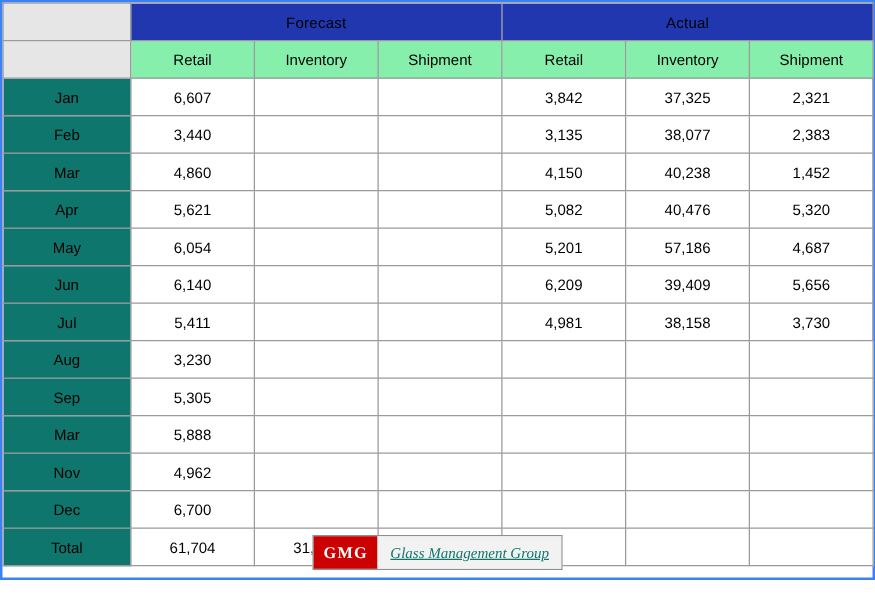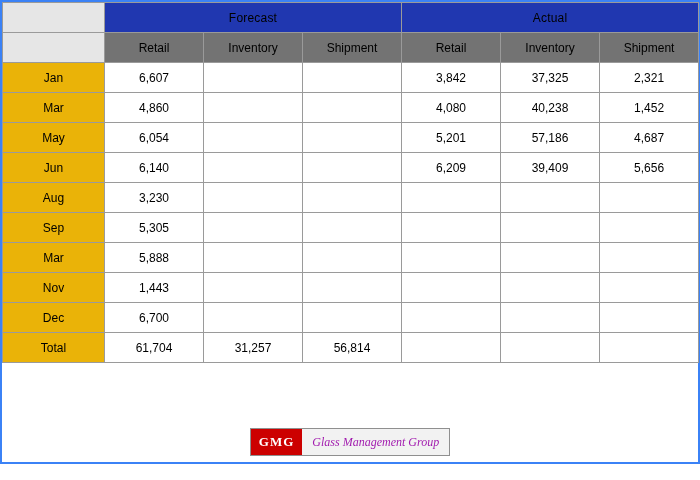--- a/index.html
+++ b/index.html
@@ -46,33 +46,33 @@
     height: 36px;
     letter-spacing: 0.2px;
     border-top: none;
   }
   .band-corner {
     background: #e6e6e6;
     border-top: none;
   }
   
   .colhead {
-    background: #737373;
+    background: #86efac;
     font-weight: bold;
     font-size: 12px;
     height: 27px;
   }
   .colhead-blank {
     background: #e6e6e6;
   }
   
   .month {
     font-size: 12.5px;
     color: #000000;
-    background: #eab308;
+    background: #0f766e;
   }
   .fc {
     color: #cc0000;
     font-size: 12.5px;
   }
   .ac {
     color: #000000;
     font-size: 12.5px;
   }
   .total-row td {
@@ -119,22 +119,23 @@
     padding: 0 8px;
     font-family: "Liberation Serif", serif;
   }
   .logo-text {
     display: flex;
     align-items: center;
     padding: 0 10px;
     font-family: "Liberation Serif", serif;
     font-style: italic;
     font-size: 12px;
-    color: #a21caf;
+    color: #0f766e;
     background: #f2f2f2;
+    text-decoration: underline;
   }
   col.c-month { width: 102px; }
   col.c-col   { width: 99px; }
 </style>
 </head>
 <body>
 
 <div class="page">
 
   <table class="grid">
@@ -167,47 +168,74 @@
       <tr>
         <td class="month">Jan</td>
         <td class="fc">6,607</td>
         <td class="fc"></td>
         <td class="fc sep-left"></td>
         <td class="ac">3,842</td>
         <td class="ac">37,325</td>
         <td class="ac">2,321</td>
       </tr>
       <tr>
+        <td class="month">Feb</td>
+        <td class="fc">3,440</td>
+        <td class="fc"></td>
+        <td class="fc sep-left"></td>
+        <td class="ac">3,135</td>
+        <td class="ac">38,077</td>
+        <td class="ac">2,383</td>
+      </tr>
+      <tr>
         <td class="month">Mar</td>
         <td class="fc">4,860</td>
         <td class="fc"></td>
         <td class="fc sep-left"></td>
-        <td class="ac">4,080</td>
+        <td class="ac">4,150</td>
         <td class="ac">40,238</td>
         <td class="ac">1,452</td>
+      </tr>
+      <tr>
+        <td class="month">Apr</td>
+        <td class="fc">5,621</td>
+        <td class="fc"></td>
+        <td class="fc sep-left"></td>
+        <td class="ac">5,082</td>
+        <td class="ac">40,476</td>
+        <td class="ac">5,320</td>
       </tr>
       <tr>
         <td class="month">May</td>
         <td class="fc">6,054</td>
         <td class="fc"></td>
         <td class="fc sep-left"></td>
         <td class="ac">5,201</td>
         <td class="ac">57,186</td>
         <td class="ac">4,687</td>
       </tr>
       <tr>
         <td class="month">Jun</td>
         <td class="fc">6,140</td>
         <td class="fc"></td>
         <td class="fc sep-left"></td>
         <td class="ac">6,209</td>
         <td class="ac">39,409</td>
         <td class="ac">5,656</td>
       </tr>
       <tr>
+        <td class="month">Jul</td>
+        <td class="fc">5,411</td>
+        <td class="fc"></td>
+        <td class="fc sep-left"></td>
+        <td class="ac">4,981</td>
+        <td class="ac">38,158</td>
+        <td class="ac">3,730</td>
+      </tr>
+      <tr>
         <td class="month">Aug</td>
         <td class="fc">3,230</td>
         <td class="fc"></td>
         <td class="fc sep-left"></td>
         <td class="ac empty"></td>
         <td class="ac empty"></td>
         <td class="ac empty"></td>
       </tr>
       <tr>
         <td class="month">Sep</td>
@@ -222,21 +250,21 @@
         <td class="month">Mar</td>
         <td class="fc">5,888</td>
         <td class="fc"></td>
         <td class="fc sep-left"></td>
         <td class="ac empty"></td>
         <td class="ac empty"></td>
         <td class="ac empty"></td>
       </tr>
       <tr>
         <td class="month">Nov</td>
-        <td class="fc">1,443</td>
+        <td class="fc">4,962</td>
         <td class="fc"></td>
         <td class="fc sep-left"></td>
         <td class="ac empty"></td>
         <td class="ac empty"></td>
         <td class="ac empty"></td>
       </tr>
       <tr>
         <td class="month">Dec</td>
         <td class="fc">6,700</td>
         <td class="fc"></td>

